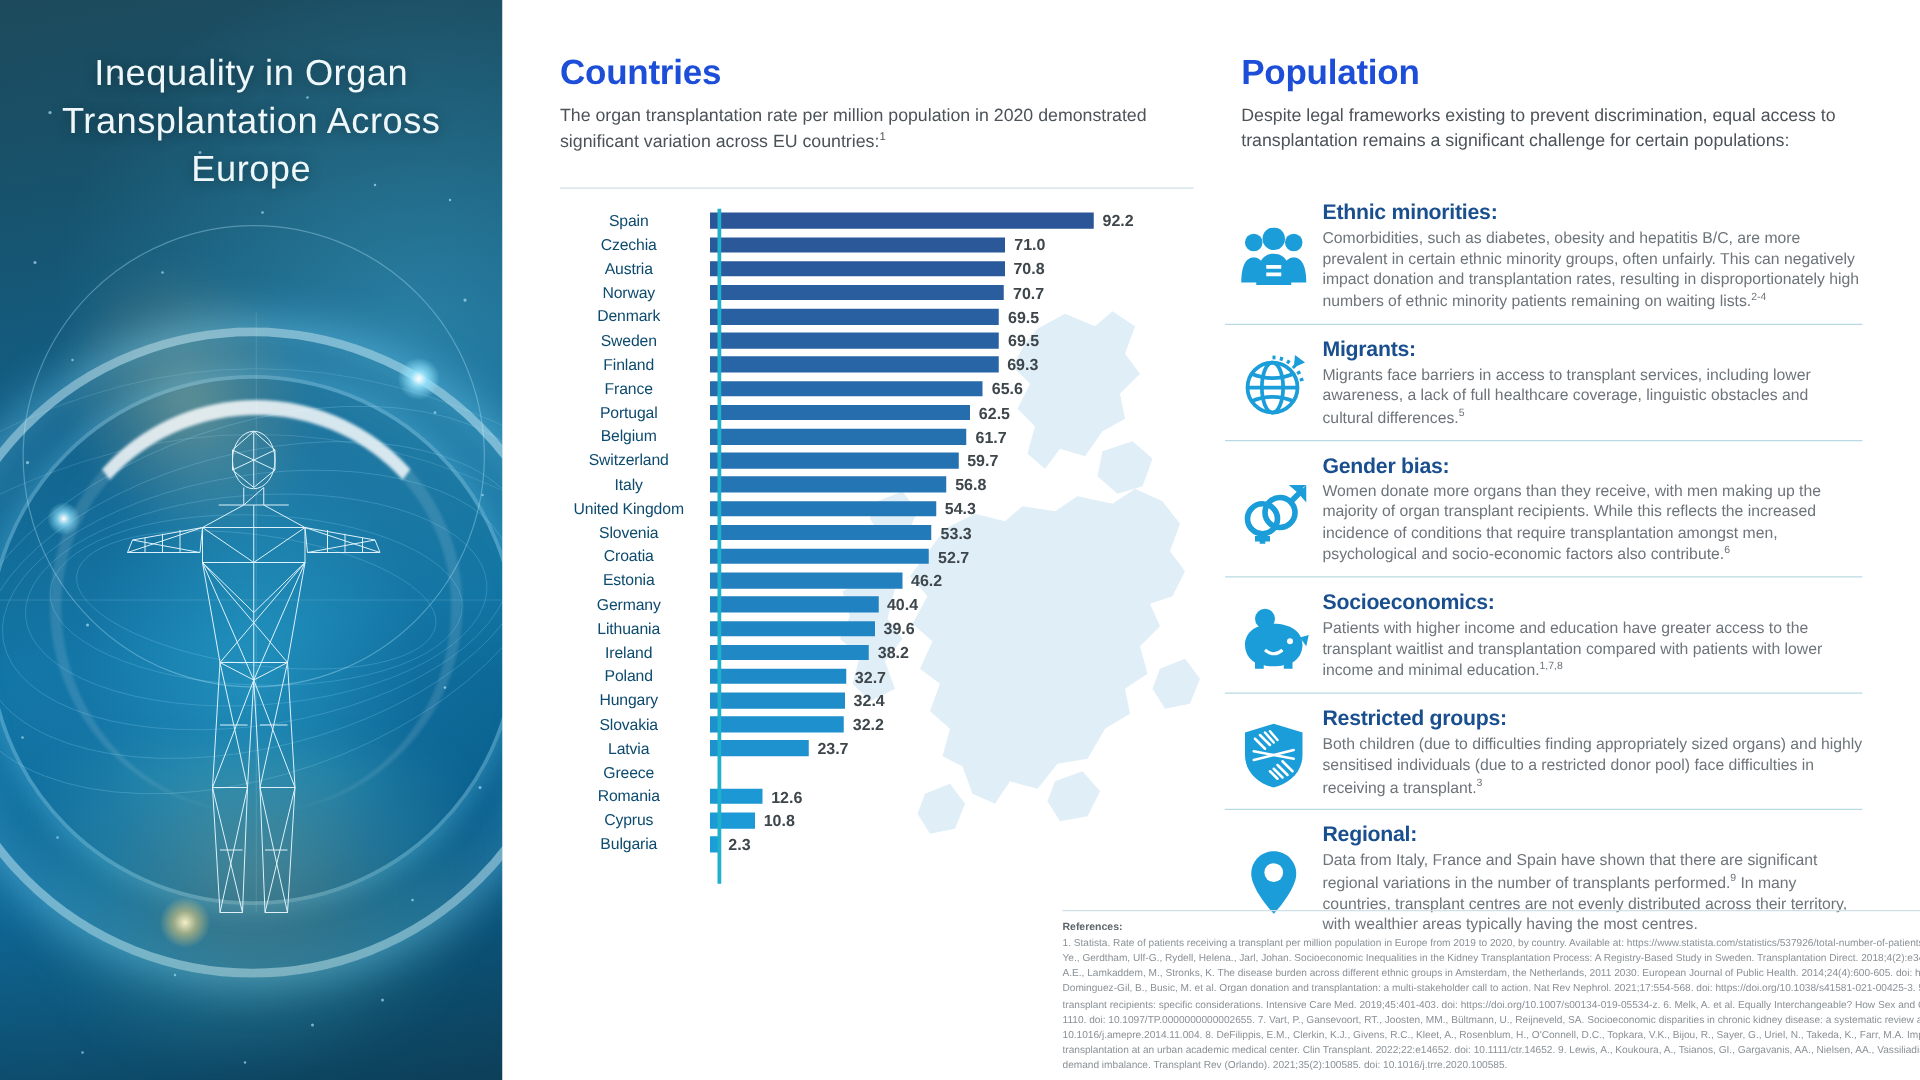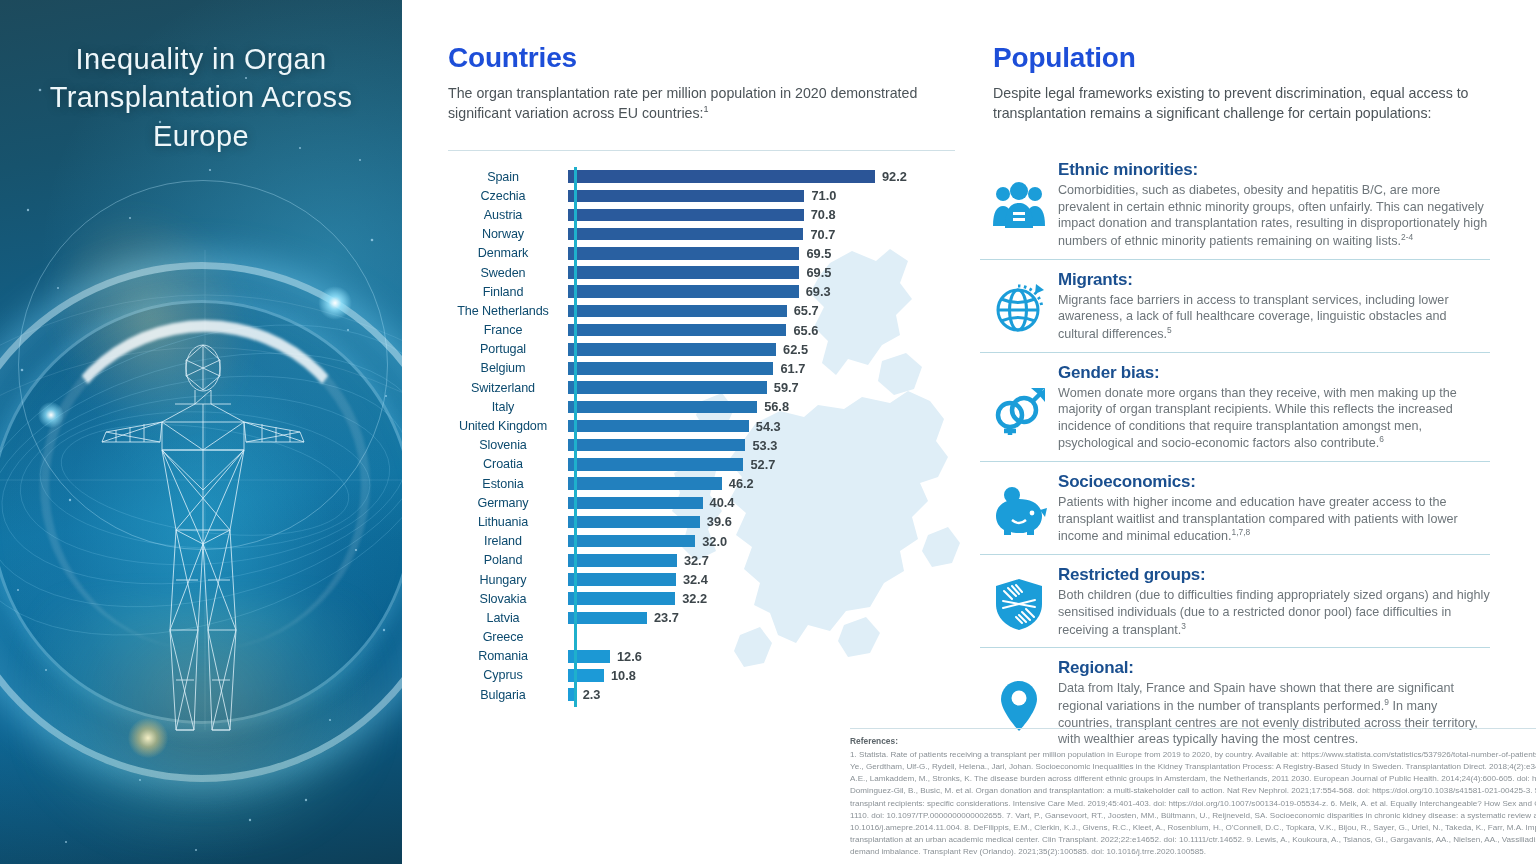--- a/index.html
+++ b/index.html
@@ -282,27 +282,20 @@
           </div>
         </div>
         <div class="bar-row">
           <div class="bar-label">Finland</div>
           <div class="bar-track">
             <div class="bar-fill" style="width: 230.749px; background: rgb(39, 101, 166);"></div>
             <div class="bar-value">69.3</div>
           </div>
         </div>
         <div class="bar-row">
-          <div class="bar-label">The Netherlands</div>
-          <div class="bar-track">
-            <div class="bar-fill" style="width: 218.762px; background: rgb(39, 104, 168);"></div>
-            <div class="bar-value">65.7</div>
-          </div>
-        </div>
-        <div class="bar-row">
           <div class="bar-label">France</div>
           <div class="bar-track">
             <div class="bar-fill" style="width: 218.43px; background: rgb(38, 106, 171);"></div>
             <div class="bar-value">65.6</div>
           </div>
         </div>
         <div class="bar-row">
           <div class="bar-label">Portugal</div>
           <div class="bar-track">
             <div class="bar-fill" style="width: 208.107px; background: rgb(38, 109, 173);"></div>
@@ -369,21 +362,21 @@
           <div class="bar-label">Lithuania</div>
           <div class="bar-track">
             <div class="bar-fill" style="width: 131.857px; background: rgb(32, 133, 195);"></div>
             <div class="bar-value">39.6</div>
           </div>
         </div>
         <div class="bar-row">
           <div class="bar-label">Ireland</div>
           <div class="bar-track">
             <div class="bar-fill" style="width: 127.195px; background: rgb(32, 136, 197);"></div>
-            <div class="bar-value">32.0</div>
+            <div class="bar-value">38.2</div>
           </div>
         </div>
         <div class="bar-row">
           <div class="bar-label">Poland</div>
           <div class="bar-track">
             <div class="bar-fill" style="width: 108.882px; background: rgb(31, 138, 200);"></div>
             <div class="bar-value">32.7</div>
           </div>
         </div>
         <div class="bar-row">

